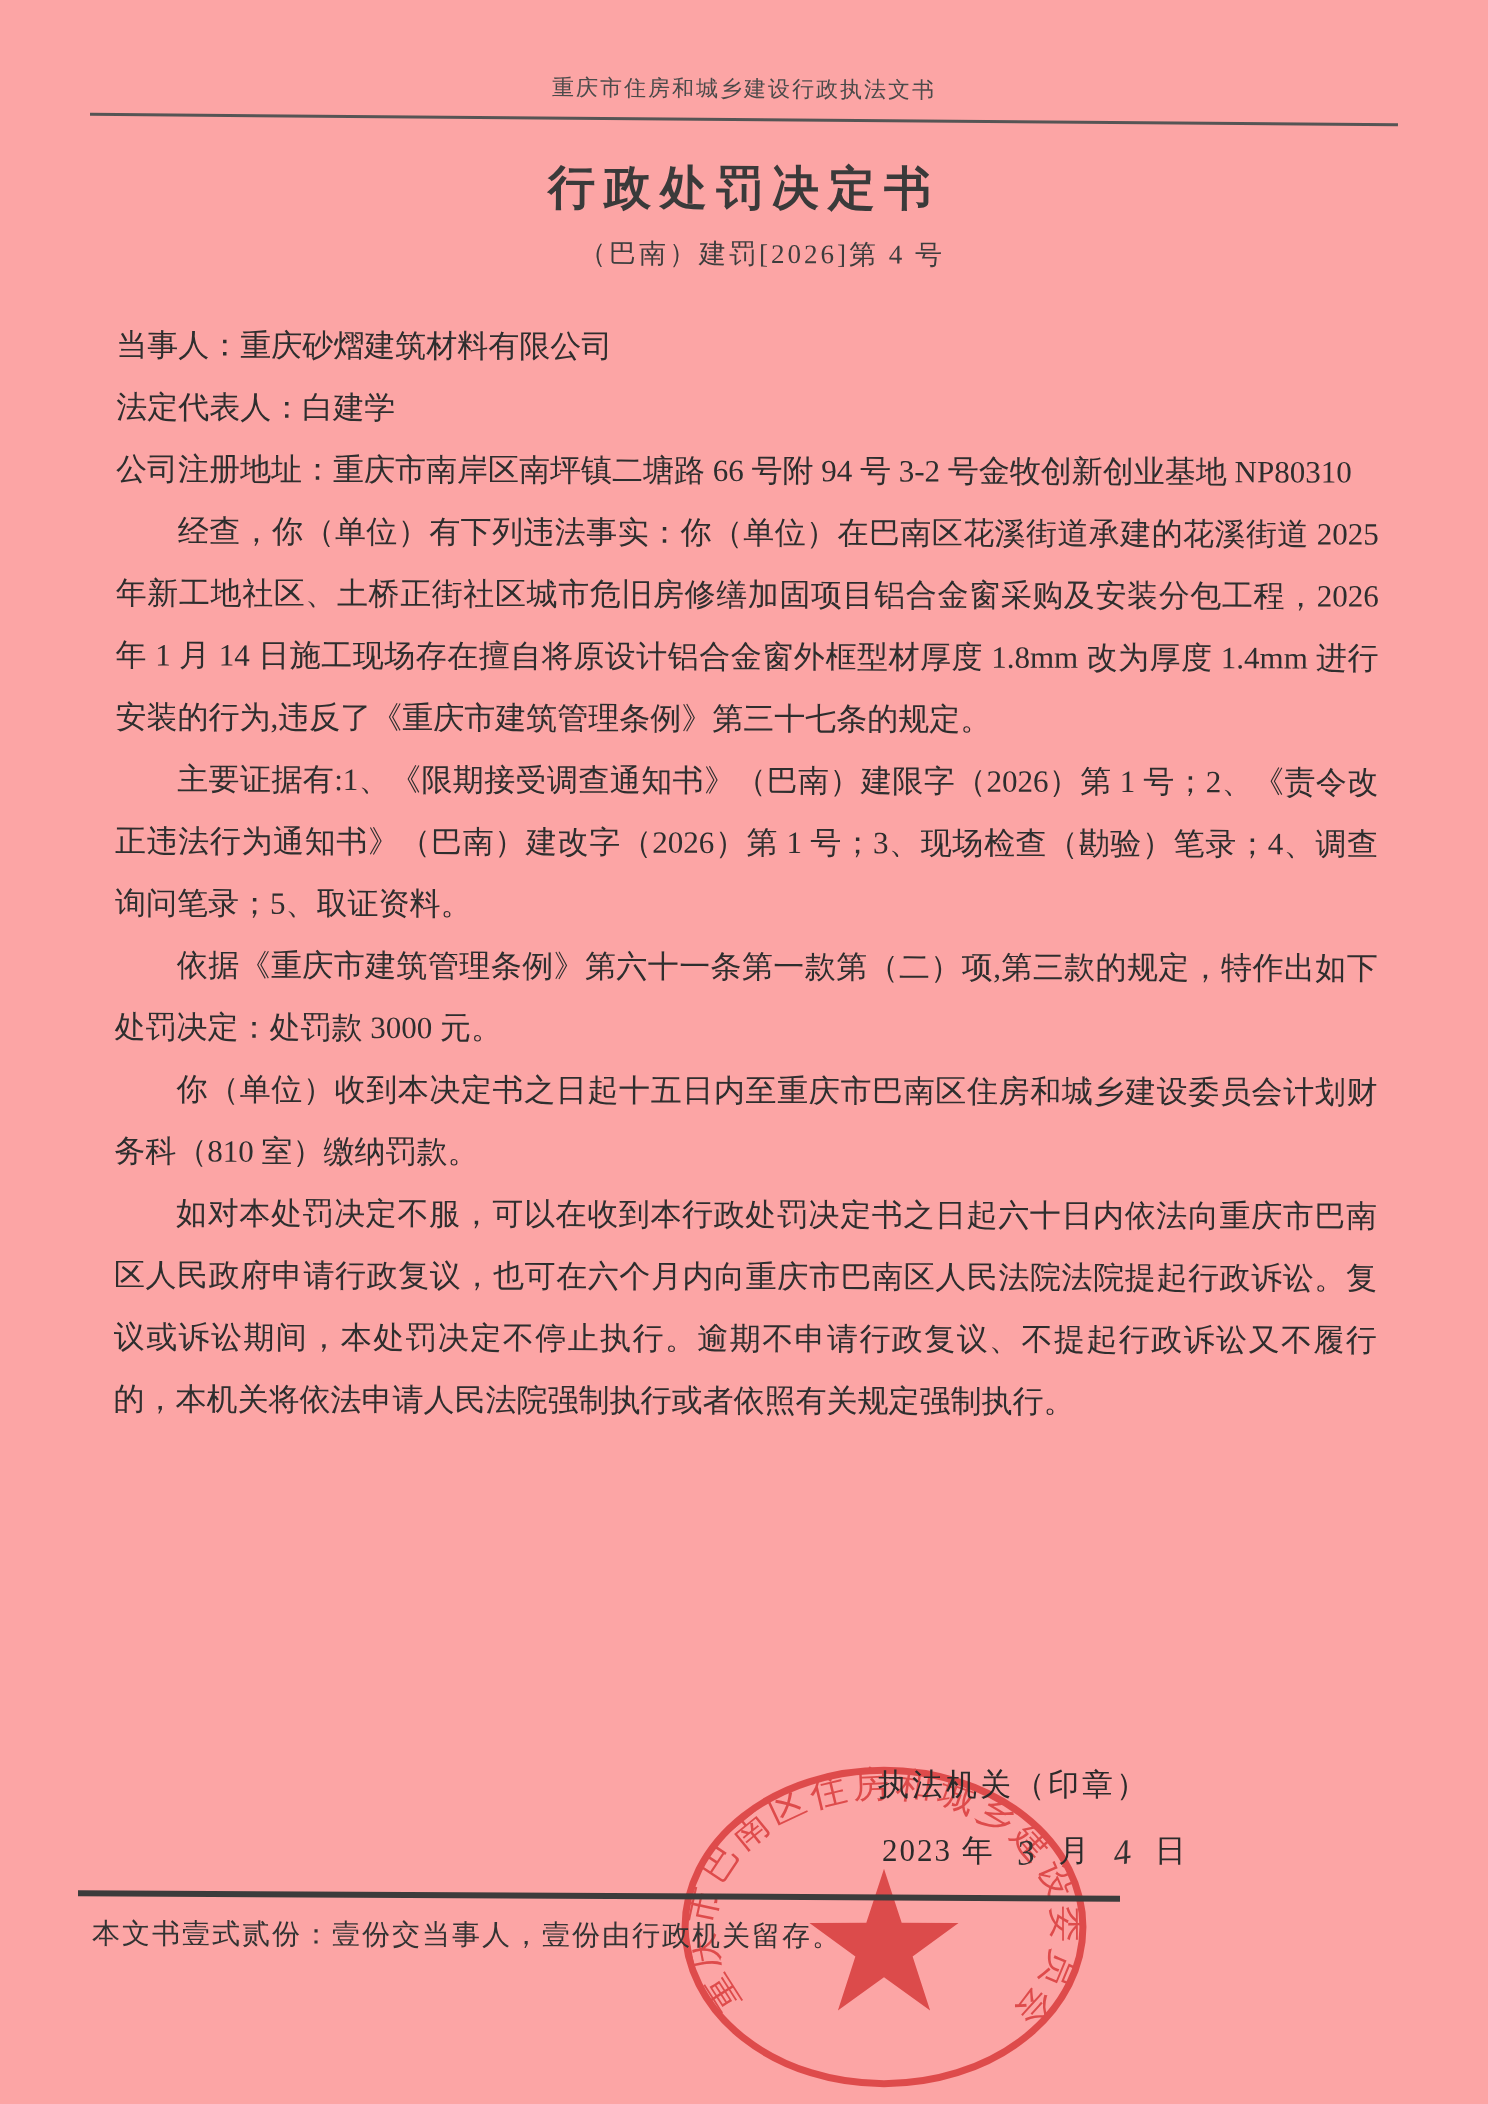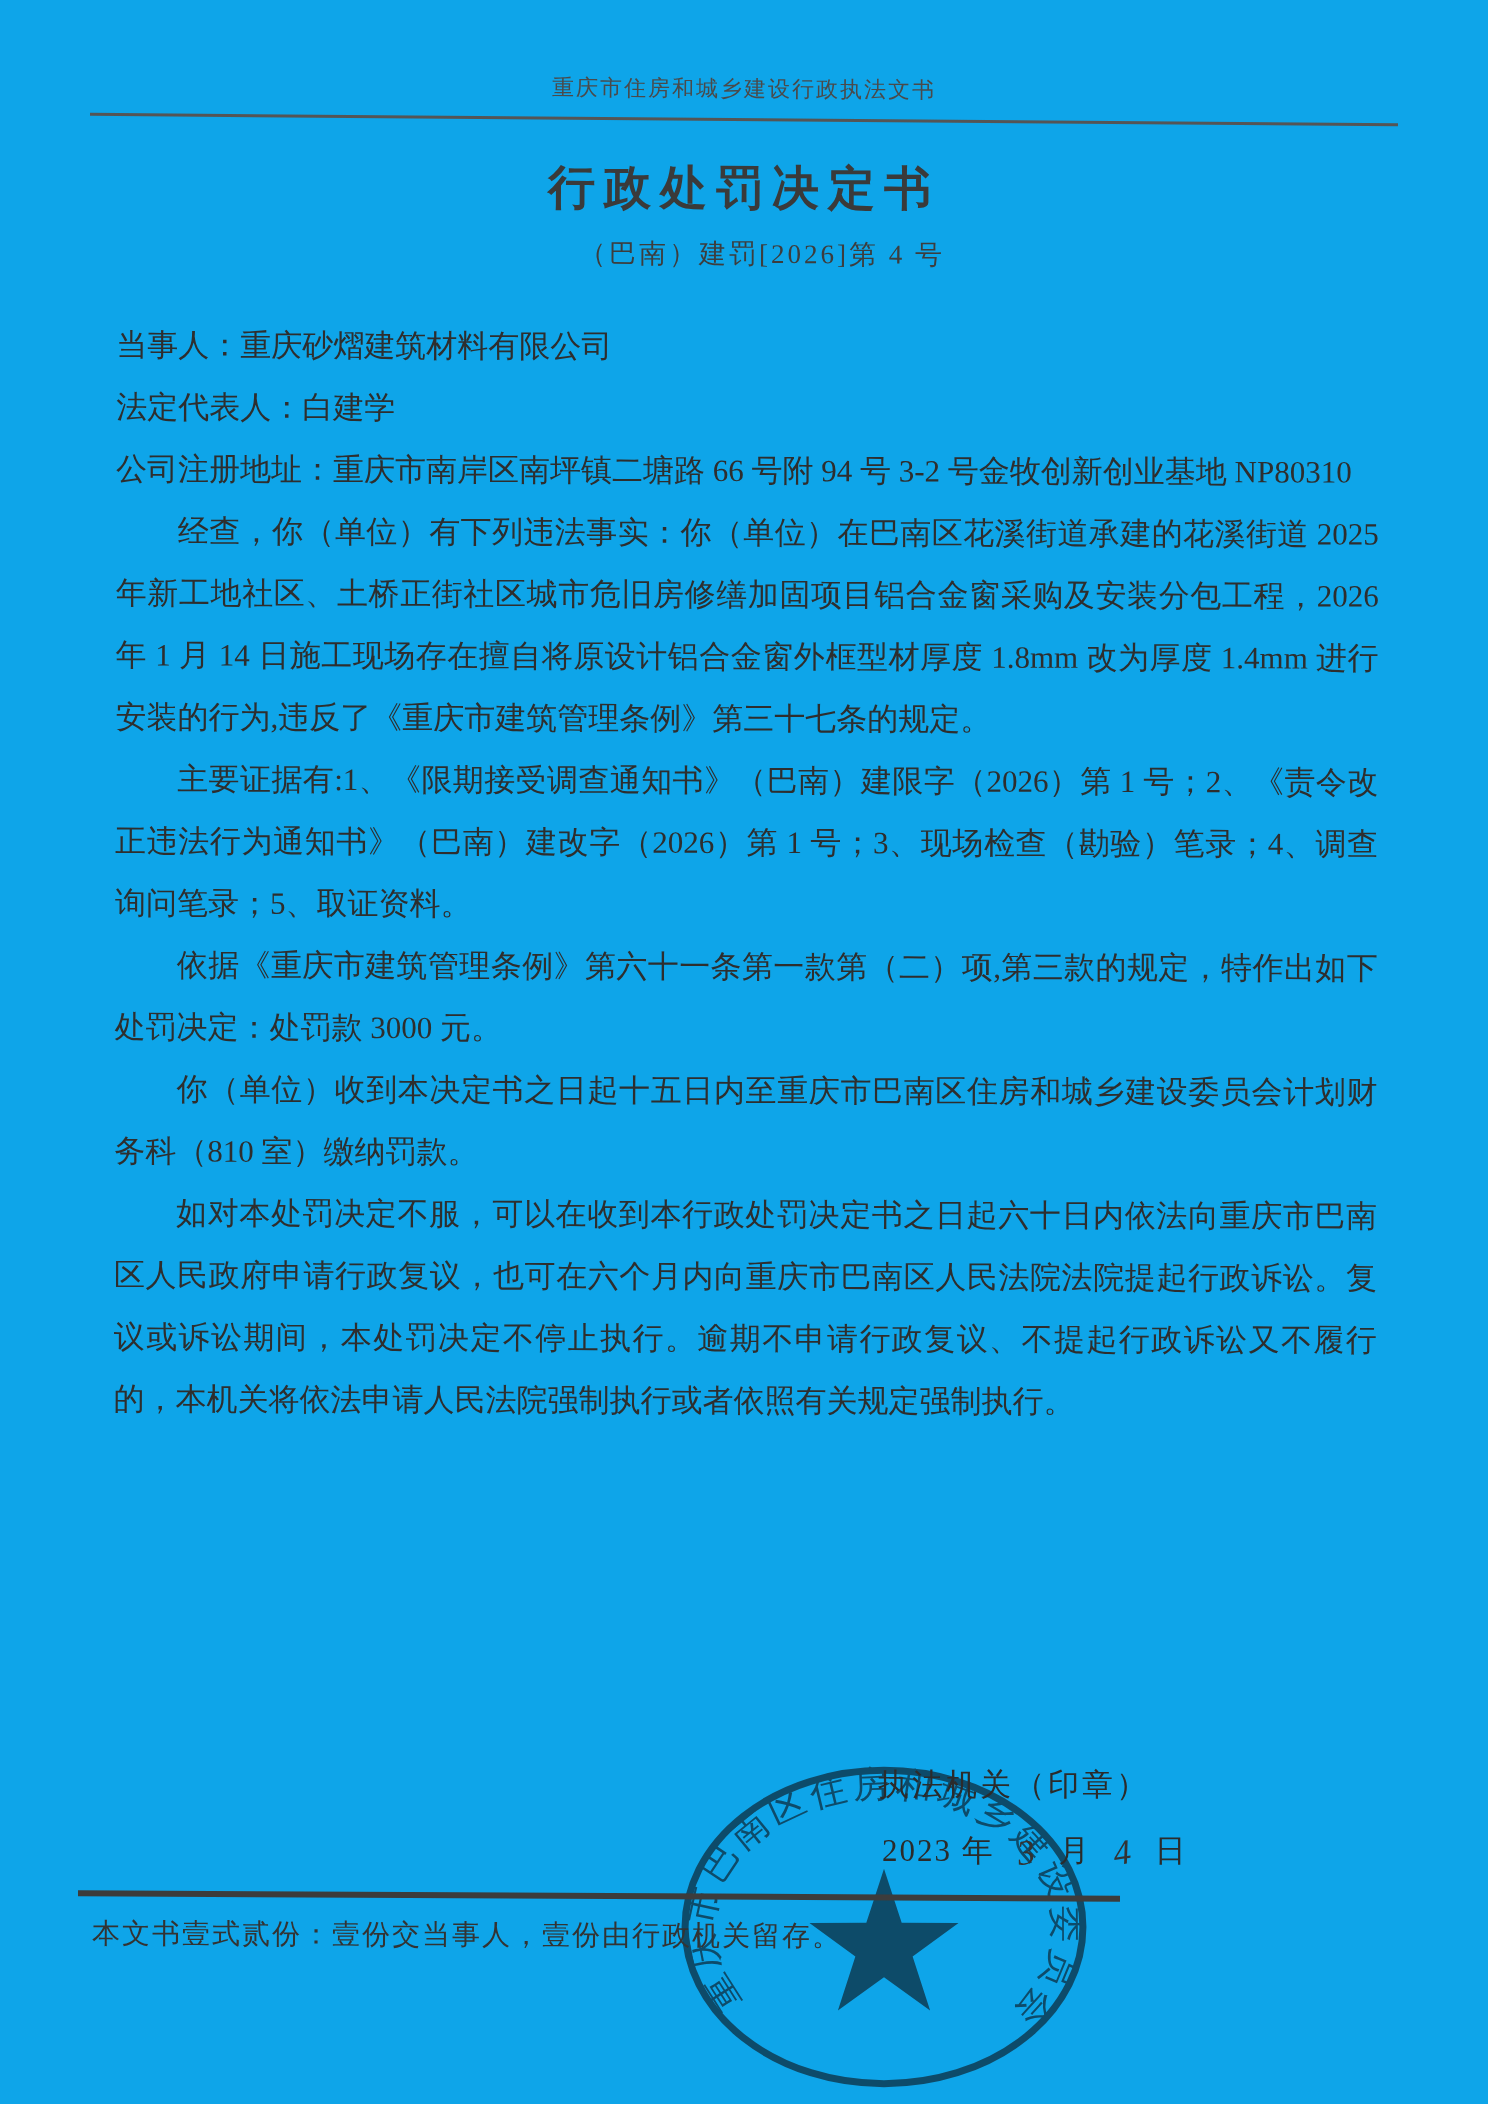--- a/index.html
+++ b/index.html
@@ -1,19 +1,19 @@
 <!DOCTYPE html>
 <html><head>
 <meta charset="utf-8">
 <style>
   html,body{margin:0;padding:0;background:#ffffff;}
   .page{
     position:relative;
     width:1488px;height:2104px;
-    background:#0ea5e9;
+    background:#fca5a5;
     overflow:hidden;
     font-family:"Liberation Serif","DejaVu Serif",serif;
     color:#2e2e2e;
   }
   .doc-header-text{
     margin:74px 0 0 0;
     text-align:center;
     font-size:22px;
     letter-spacing:2px;
     color:#4a4a4a;

